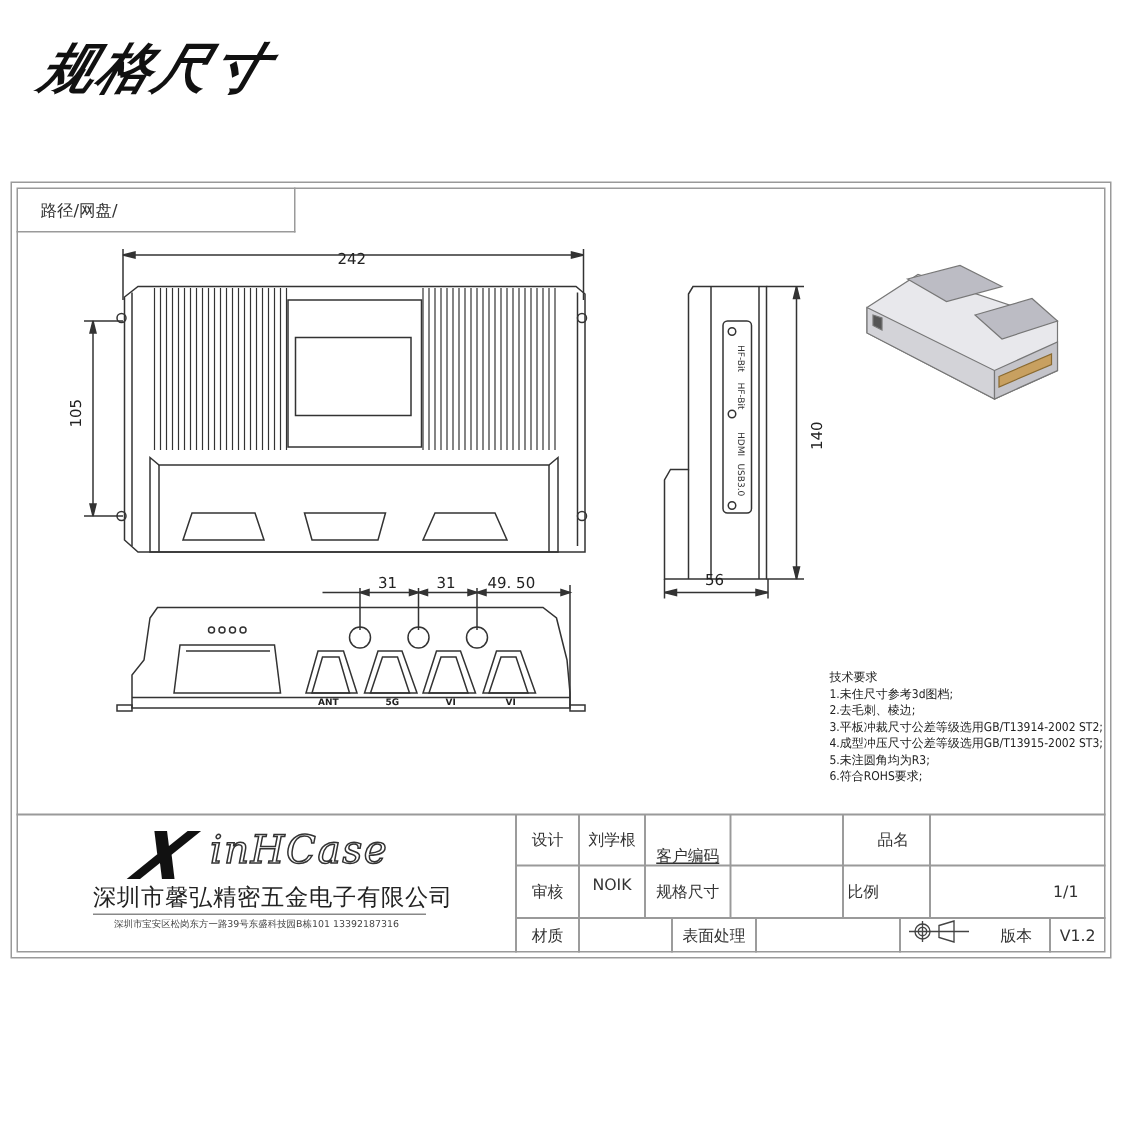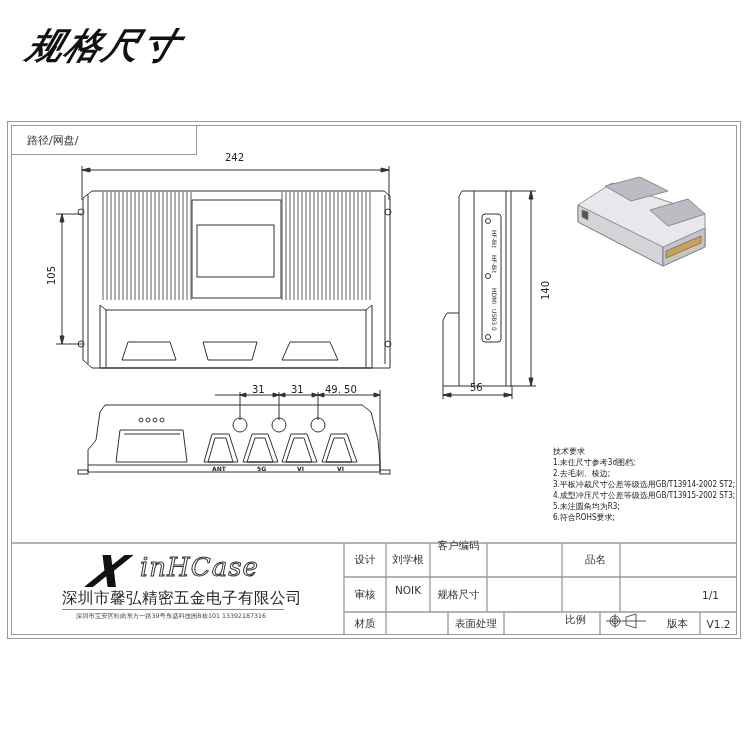--- a/index.html
+++ b/index.html
@@ -189,21 +189,21 @@
 
   <g stroke="#444" stroke-width="0.9" fill="none">
     <line x1="606" y1="621" x2="646" y2="621"></line>
     <circle cx="615" cy="621" r="5"></circle>
       <circle cx="615" cy="621" r="2.8"></circle>
     <line x1="615" y1="614" x2="615" y2="628"></line>
     <path d="M626 617 L636 614 V628 L626 625 Z"></path>
   </g>
 </svg>
 
-<div class="abs dim" style="left:225px;top:152px;">242</div>
+<div class="abs dim" style="left:225px;top:168px;">242</div>
 <div class="abs dim" style="left:46px;top:268px;transform:rotate(-90deg);transform-origin:left top;top:285px;">105</div>
 <div class="abs dim" style="left:540px;top:282px;transform:rotate(-90deg);transform-origin:left top;top:300px;">140</div>
 <div class="abs dim" style="left:470px;top:382px;">56</div>
 <div class="abs dim" style="left:252px;top:384px;">31</div>
 <div class="abs dim" style="left:291px;top:384px;">31</div>
 <div class="abs dim" style="left:325px;top:384px;">49. 50</div>
 
 <div class="abs" style="left:212px;top:465px;font-size:6px;font-weight:bold;">ANT</div>
 <div class="abs" style="left:257px;top:465px;font-size:6px;font-weight:bold;">5G</div>
 <div class="abs" style="left:297px;top:465px;font-size:6px;font-weight:bold;">VI</div>
@@ -220,30 +220,30 @@
 </div>
 
 <div class="abs logo-x">X</div>
 <div class="abs logo-text">inHCase</div>
 <div class="abs company">深圳市馨弘精密五金电子有限公司</div>
 <div class="abs addr-line"></div>
 <div class="abs address">深圳市宝安区松岗东方一路39号东盛科技园B栋101 13392187316</div>
 
 <div class="cell" style="left:344px;top:543px;width:42px;height:34px;text-align:right;">设计</div>
 <div class="cell" style="left:386px;top:543px;width:44px;height:34px;">刘学根</div>
-<div class="cell" style="left:430px;top:529px;width:57px;height:34px;">客户编码</div>
+<div class="cell" style="left:430px;top:554px;width:57px;height:34px;text-decoration:underline;">客户编码</div>
 <div class="cell" style="left:487px;top:543px;width:75px;height:34px;"></div>
 <div class="cell" style="left:562px;top:543px;width:58px;height:34px;justify-content:flex-end;padding-right:14px;box-sizing:border-box;">品名</div>
 <div class="cell" style="left:620px;top:543px;width:117px;height:34px;"></div>
 
 <div class="cell" style="left:344px;top:577px;width:42px;height:35px;">审核</div>
 <div class="cell" style="left:386px;top:577px;width:44px;height:26px;">NOIK</div>
 <div class="cell" style="left:430px;top:577px;width:57px;height:35px;">规格尺寸</div>
 <div class="cell" style="left:487px;top:577px;width:75px;height:35px;"></div>
-<div class="cell" style="left:562px;top:577px;width:38px;height:35px;justify-content:flex-end;padding-right:14px;box-sizing:border-box;margin-top:25px;">比例</div>
+<div class="cell" style="left:562px;top:577px;width:38px;height:35px;justify-content:flex-end;padding-right:14px;box-sizing:border-box;">比例</div>
 <div class="cell" style="left:620px;top:577px;width:117px;height:35px;margin-left:32px;">1/1</div>
 
 <div class="cell" style="left:344px;top:612px;width:42px;height:23px;">材质</div>
 <div class="cell" style="left:386px;top:612px;width:62px;height:23px;"></div>
 <div class="cell" style="left:448px;top:612px;width:56px;height:23px;">表面处理</div>
 <div class="cell" style="left:504px;top:612px;width:96px;height:23px;"></div>
 <div class="cell" style="left:655px;top:612px;width:45px;height:23px;">版本</div>
 <div class="cell" style="left:700px;top:612px;width:37px;height:23px;">V1.2</div>
 
 </body></html>

